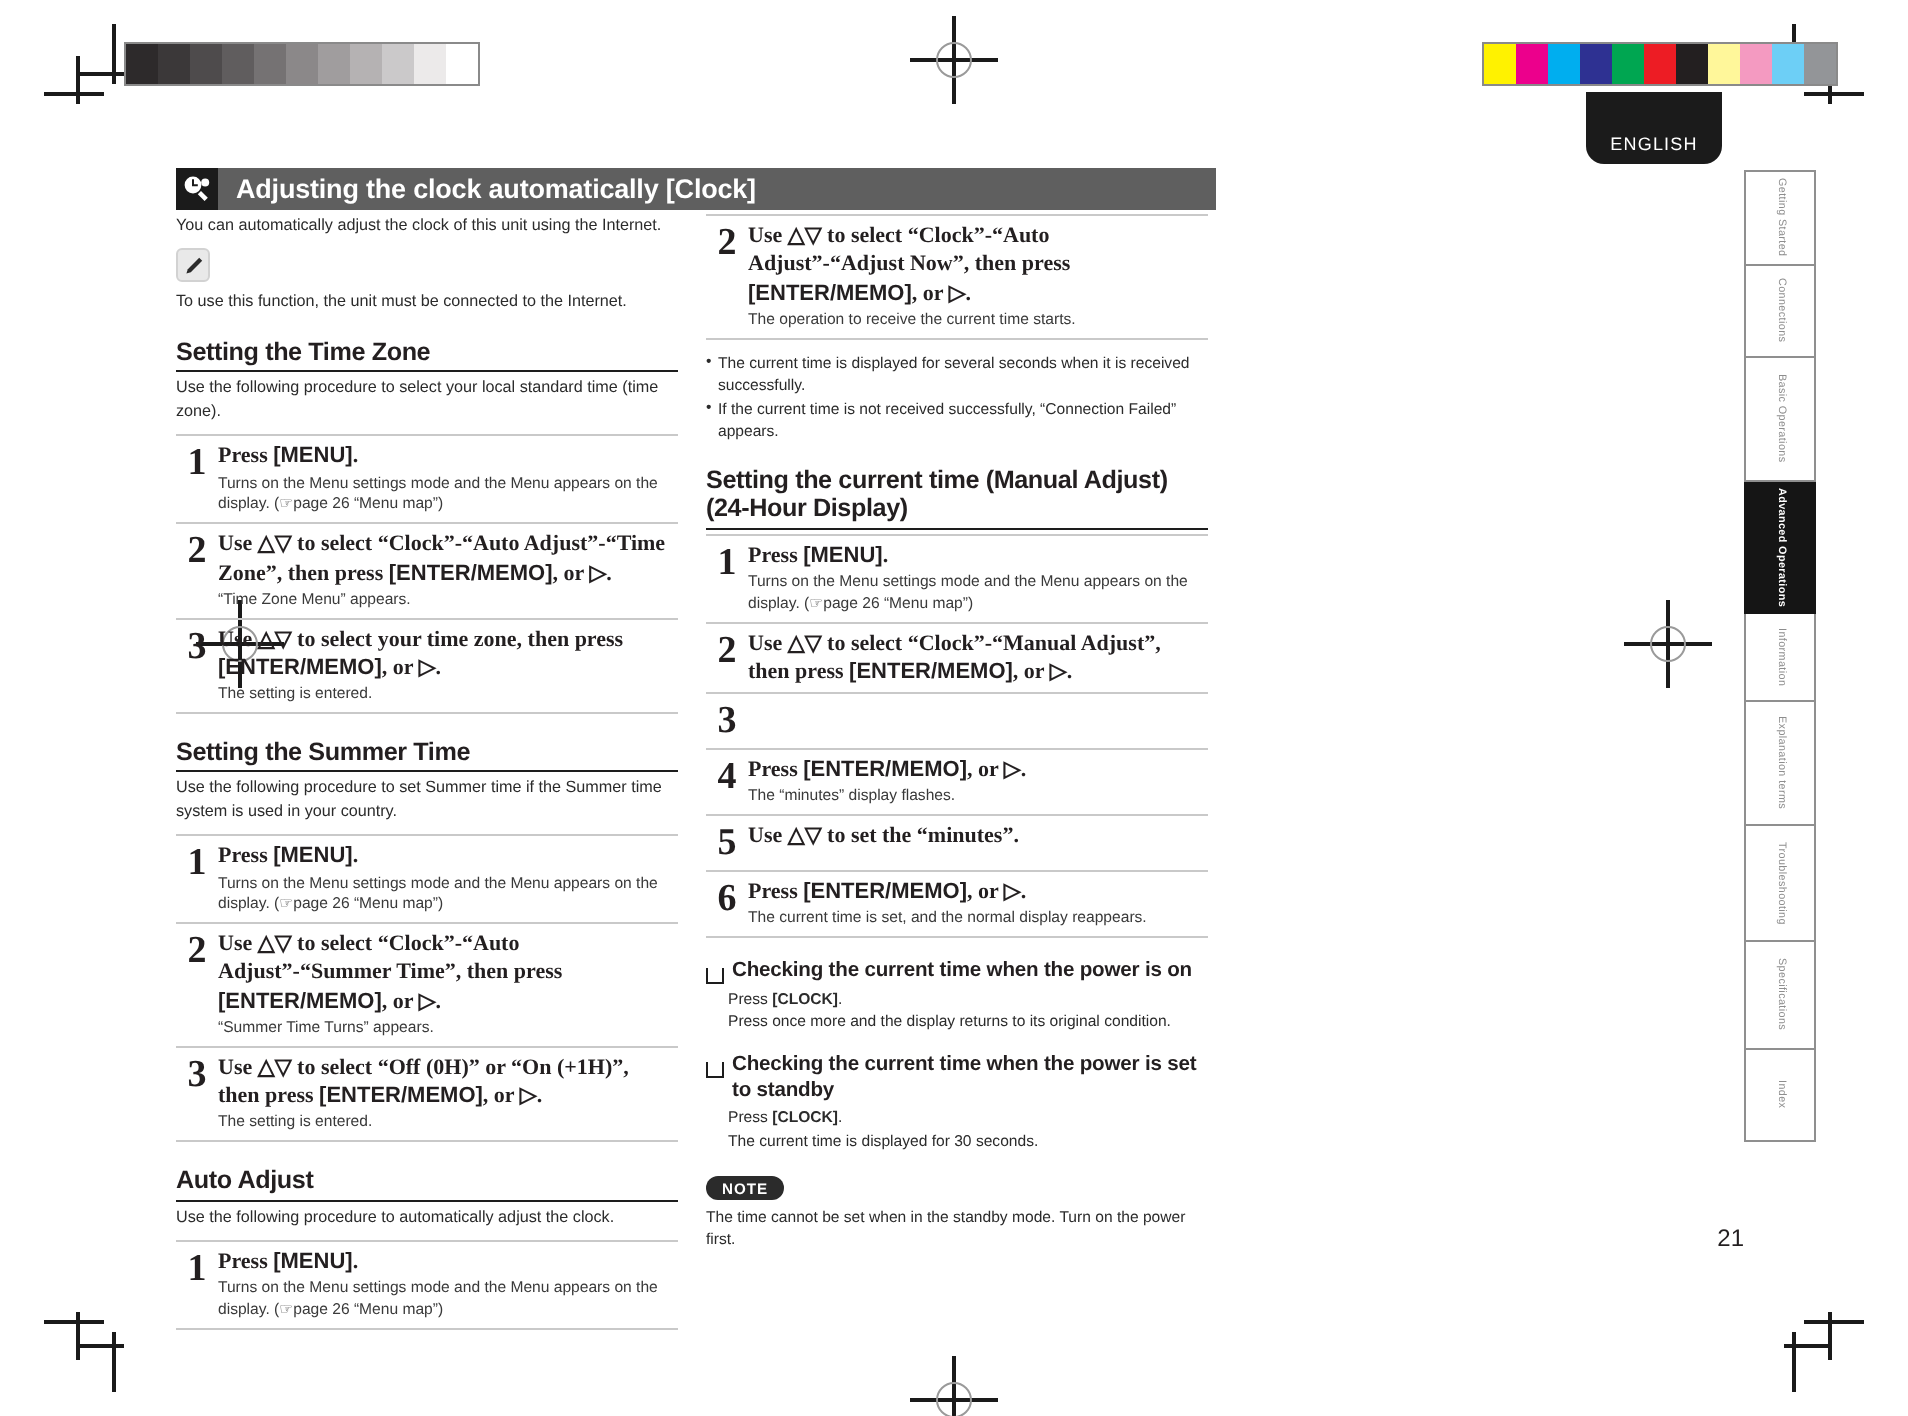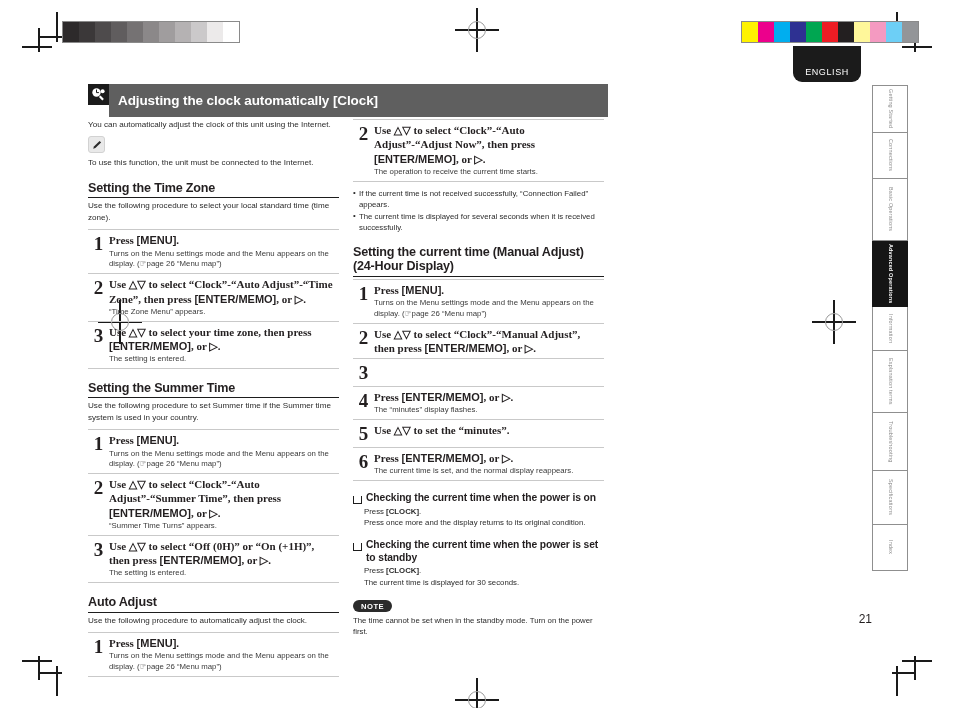--- a/index.html
+++ b/index.html
@@ -32,21 +32,21 @@
       position:relative;}
   .sidetab:first-child{border-top:1px solid #8f8f8f;}
   .sidetab span{writing-mode:vertical-rl;font-size:5.4px;letter-spacing:.2px;
       color:#8d8d8d;white-space:nowrap;line-height:1;}
   .sidetab.active{background:#151515;border-color:#151515;}
   .sidetab.active span{color:#ffffff;font-weight:bold;}
 
   
   .content{position:absolute;left:88px;top:84px;width:520px;}
 
-  .sec-header{display:flex;align-items:stretch;height:33px;}
+  .sec-header{display:flex;align-items:stretch;height:21px;}
   .sec-header .ico{width:21px;height:21px;background:#1b1b1b;position:relative;flex:0 0 auto;}
   .sec-header .ico svg{position:absolute;left:2px;top:2px;}
   .sec-header .bar{flex:1 1 auto;background:#5f5f5f;display:flex;align-items:center;
       padding-left:9px;box-sizing:border-box;}
   .sec-header .bar b{color:#ffffff;font-size:13.5px;font-weight:bold;letter-spacing:-.1px;}
 
   .cols{display:flex;gap:14px;margin-top:2px;}
   .col{width:251px;}
 
   p.body{font-size:8.1px;line-height:1.42;margin:0 0 6px 0;color:#2b2b2b;}
@@ -298,22 +298,22 @@
     <div class="step">
       <div class="num">2</div>
       <div class="txt">
         <p class="lead">Use △▽ to select “Clock”-“Auto Adjust”-“Adjust Now”, then press <span class="sans">[ENTER/MEMO]</span>, <span class="sans"><enter></enter></span> or ▷.</p>
         <p class="sub-note">The operation to receive the current time starts.</p>
       </div>
     </div>
         </div>
 
       <ul class="bullets">
+          <li>The current time is displayed for several seconds when it is received successfully.</li>
           <li>If the current time is not received successfully, “Connection Failed” appears.</li>
-          <li>The current time is displayed for several seconds when it is received successfully.</li>
         </ul>
 
       <h2 class="sub">
         <span>Setting the current time (Manual Adjust)</span><br>
         <span>(24-Hour Display)</span>
       </h2>
       <div class="steps" style="margin-top:2px;">
     <div class="step">
       <div class="num">1</div>
       <div class="txt">

